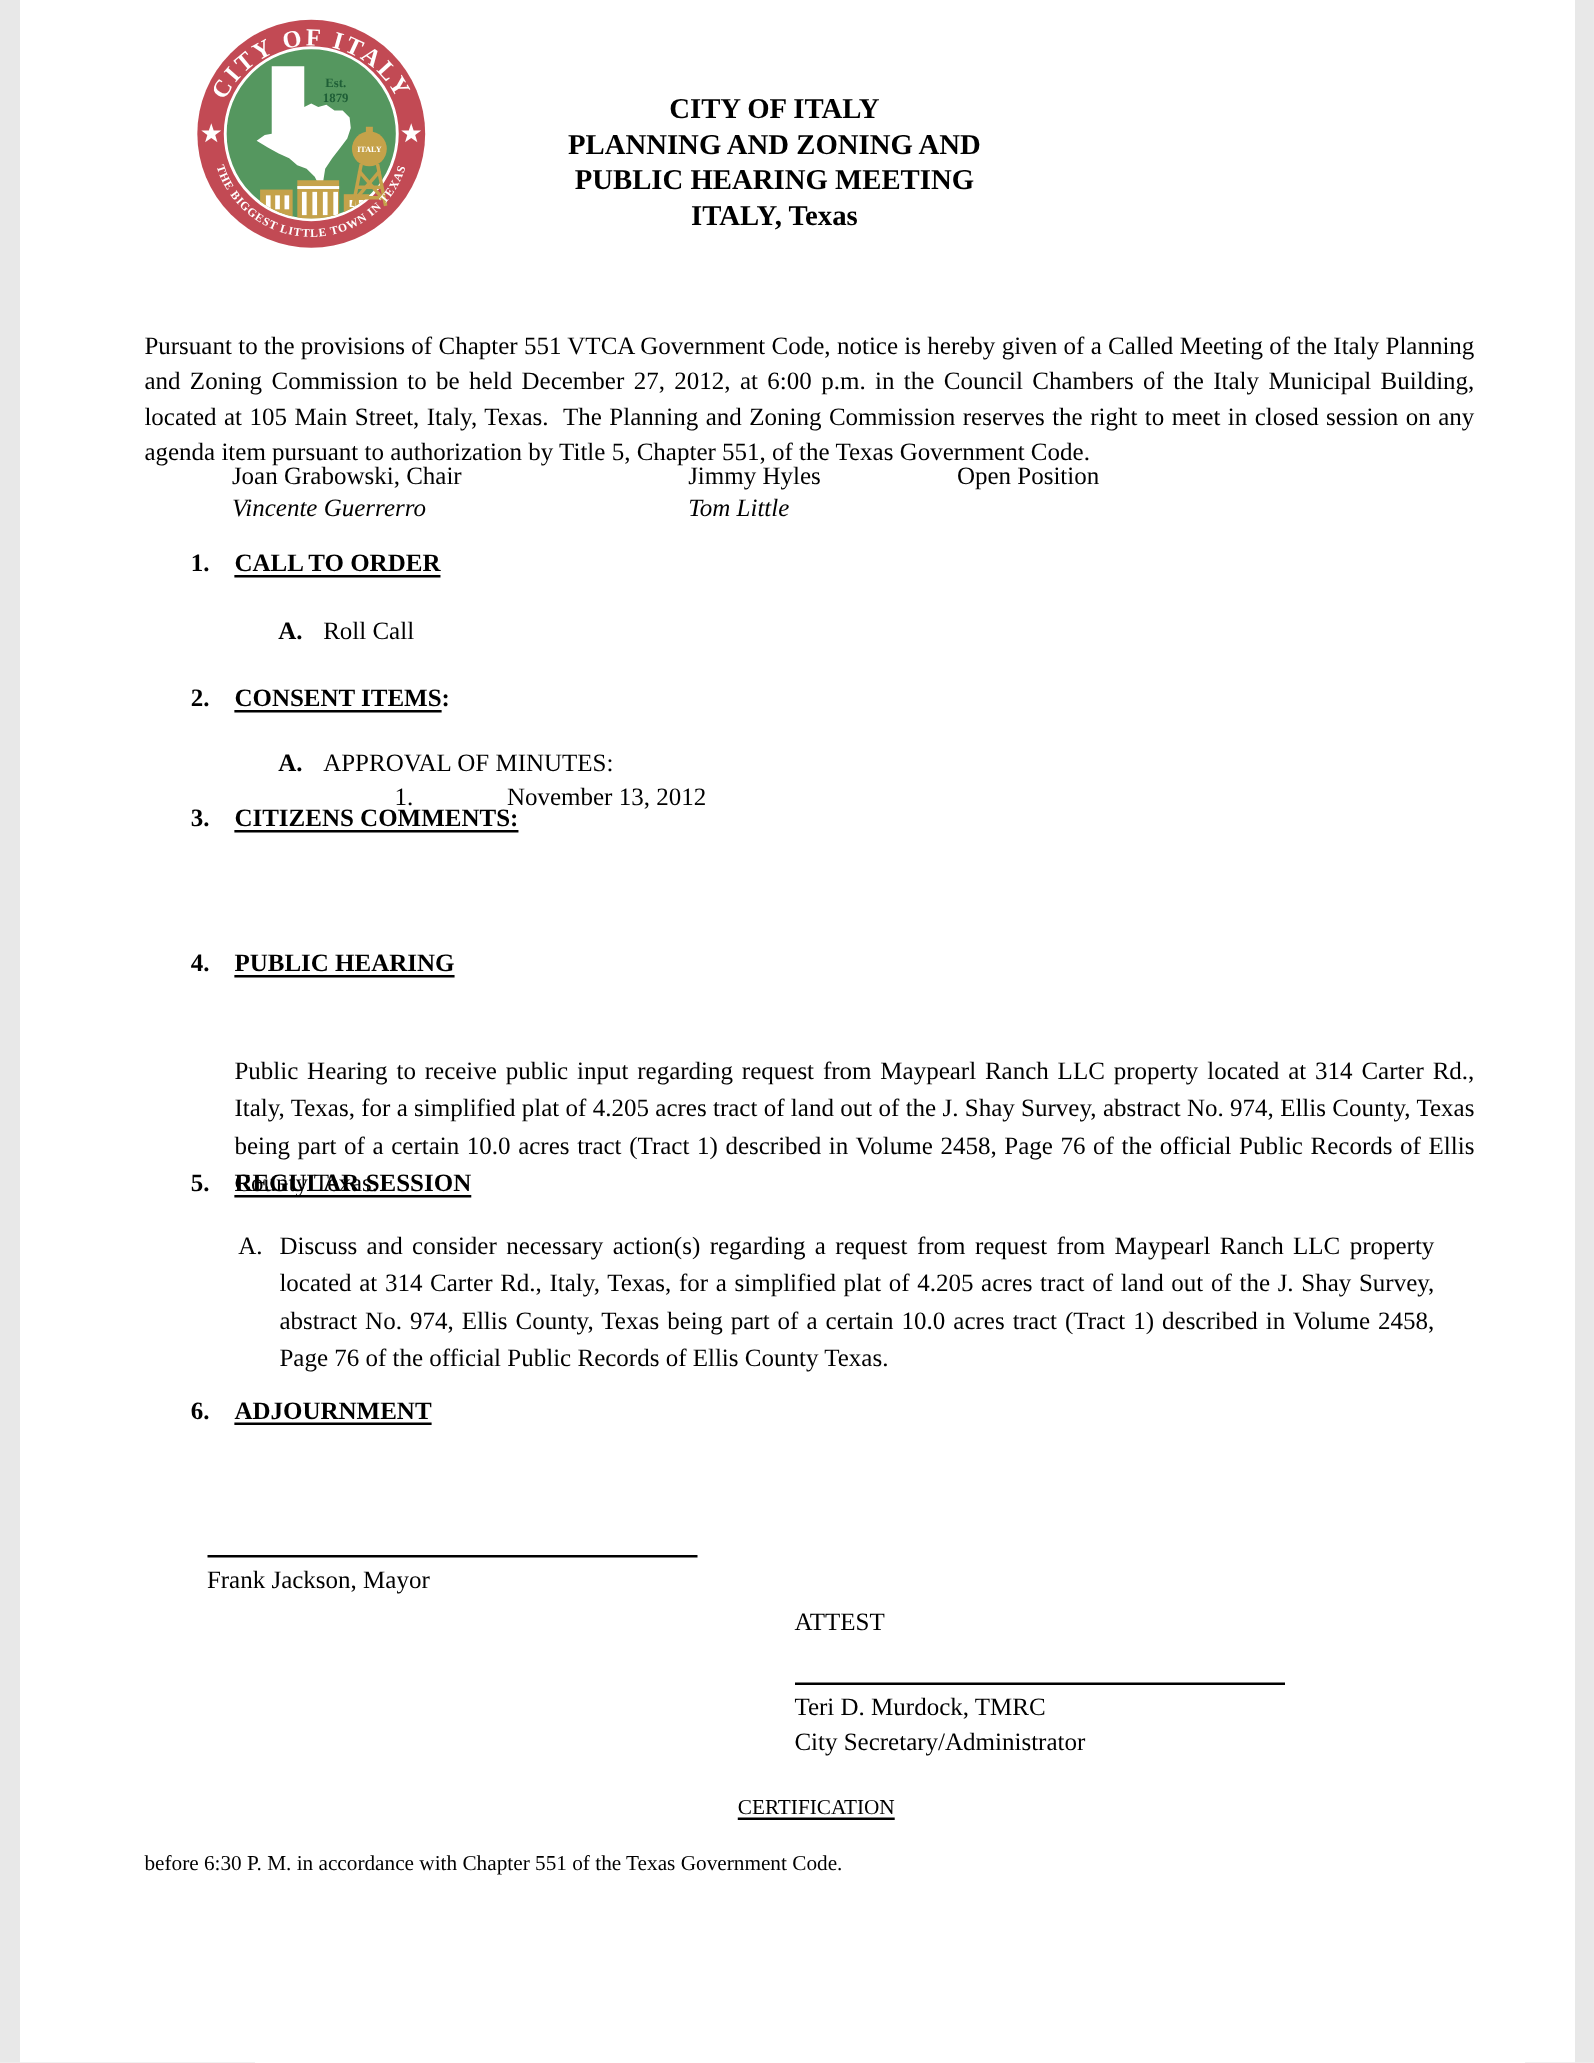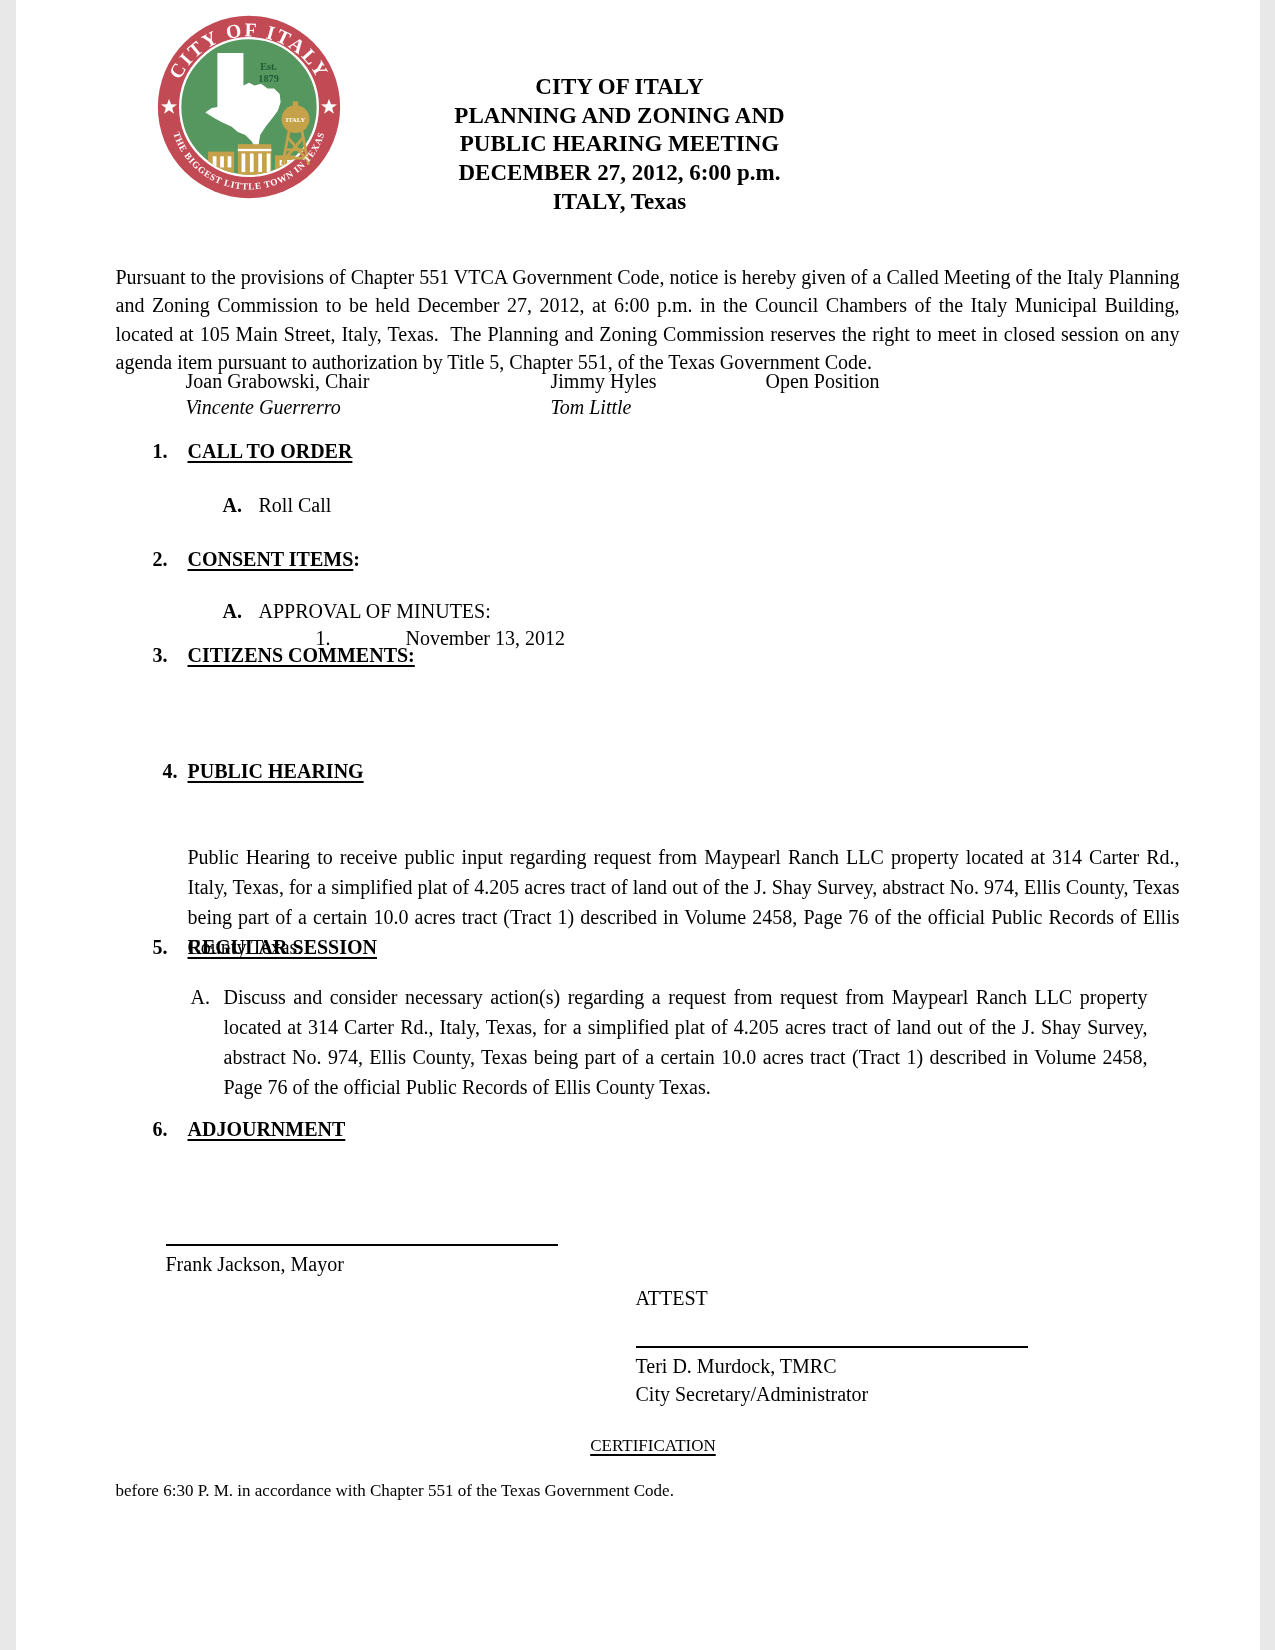--- a/index.html
+++ b/index.html
@@ -109,21 +109,20 @@
     </text>
 
     <polygon fill="#ffffff" transform="translate(14,100)" points="0,-9 2.1,-2.9 8.6,-2.8 3.4,1.1 5.3,7.3 0,3.6 -5.3,7.3 -3.4,1.1 -8.6,-2.8 -2.1,-2.9"></polygon>
     <polygon fill="#ffffff" transform="translate(186,100)" points="0,-9 2.1,-2.9 8.6,-2.8 3.4,1.1 5.3,7.3 0,3.6 -5.3,7.3 -3.4,1.1 -8.6,-2.8 -2.1,-2.9"></polygon>
   </svg>
 
   <div class="title-block">
     <div>CITY OF ITALY</div>
     <div>PLANNING AND ZONING AND</div>
     <div>PUBLIC HEARING MEETING</div>
-    <div>DECEMBER 27, 2012, 6:00 p.m.</div>
     <div>ITALY, Texas</div>
   </div>
 
   <p class="intro">Pursuant to the provisions of Chapter 551 VTCA Government Code, notice is hereby given of a Called Meeting of the Italy Planning and Zoning Commission to be held December 27, 2012, at 6:00 p.m. in the Council Chambers of the Italy Municipal Building, located at 105 Main Street, Italy, Texas.  The Planning and Zoning Commission reserves the right to meet in closed session on any agenda item pursuant to authorization by Title 5, Chapter 551, of the Texas Government Code.</p>
 
   <div class="commish">
     <span class="c1 r1">Joan Grabowski, Chair</span>
     <span class="c1 r2">Vincente Guerrerro</span>
     <span class="c2 r1">Jimmy Hyles</span>
     <span class="c2 r2">Tom Little</span>
@@ -144,21 +143,21 @@
     <span class="snum">A.</span><span>APPROVAL OF MINUTES:</span>
   </div>
   <div class="s1row" style="top:625px;">
     <span class="s1num">1.</span><span>November 13, 2012</span>
   </div>
 
   <div class="arow" style="top:642px;">
     <span class="num">3.</span><span class="ht">CITIZENS COMMENTS:</span>
   </div>
 
-  <div class="arow" style="top:758px;text-align:center;">
+  <div class="arow" style="top:758px;">
     <span class="num">4.</span><span class="ht">PUBLIC HEARING</span>
   </div>
   <div class="body-par" style="top:802px;">Public Hearing to receive public input regarding request from Maypearl Ranch LLC property located at 314 Carter Rd., Italy, Texas, for a simplified plat of 4.205 acres tract of land out of the J. Shay Survey, abstract No. 974, Ellis County, Texas being part of a certain 10.0 acres tract (Tract 1) described in Volume 2458, Page 76 of the official Public Records of Ellis County Texas.</div>
 
   <div class="arow" style="top:934px;">
     <span class="num">5.</span><span class="ht">REGULAR SESSION</span>
   </div>
   <div class="sub-par" style="top:982px;">
     <span class="slabel">A.</span>
     <div class="stext">Discuss and consider necessary action(s) regarding a request from request from Maypearl Ranch LLC property located at 314 Carter Rd., Italy, Texas, for a simplified plat of 4.205 acres tract of land out of the J. Shay Survey, abstract No. 974, Ellis County, Texas being part of a certain 10.0 acres tract (Tract 1) described in Volume 2458, Page 76 of the official Public Records of Ellis County Texas.</div>

